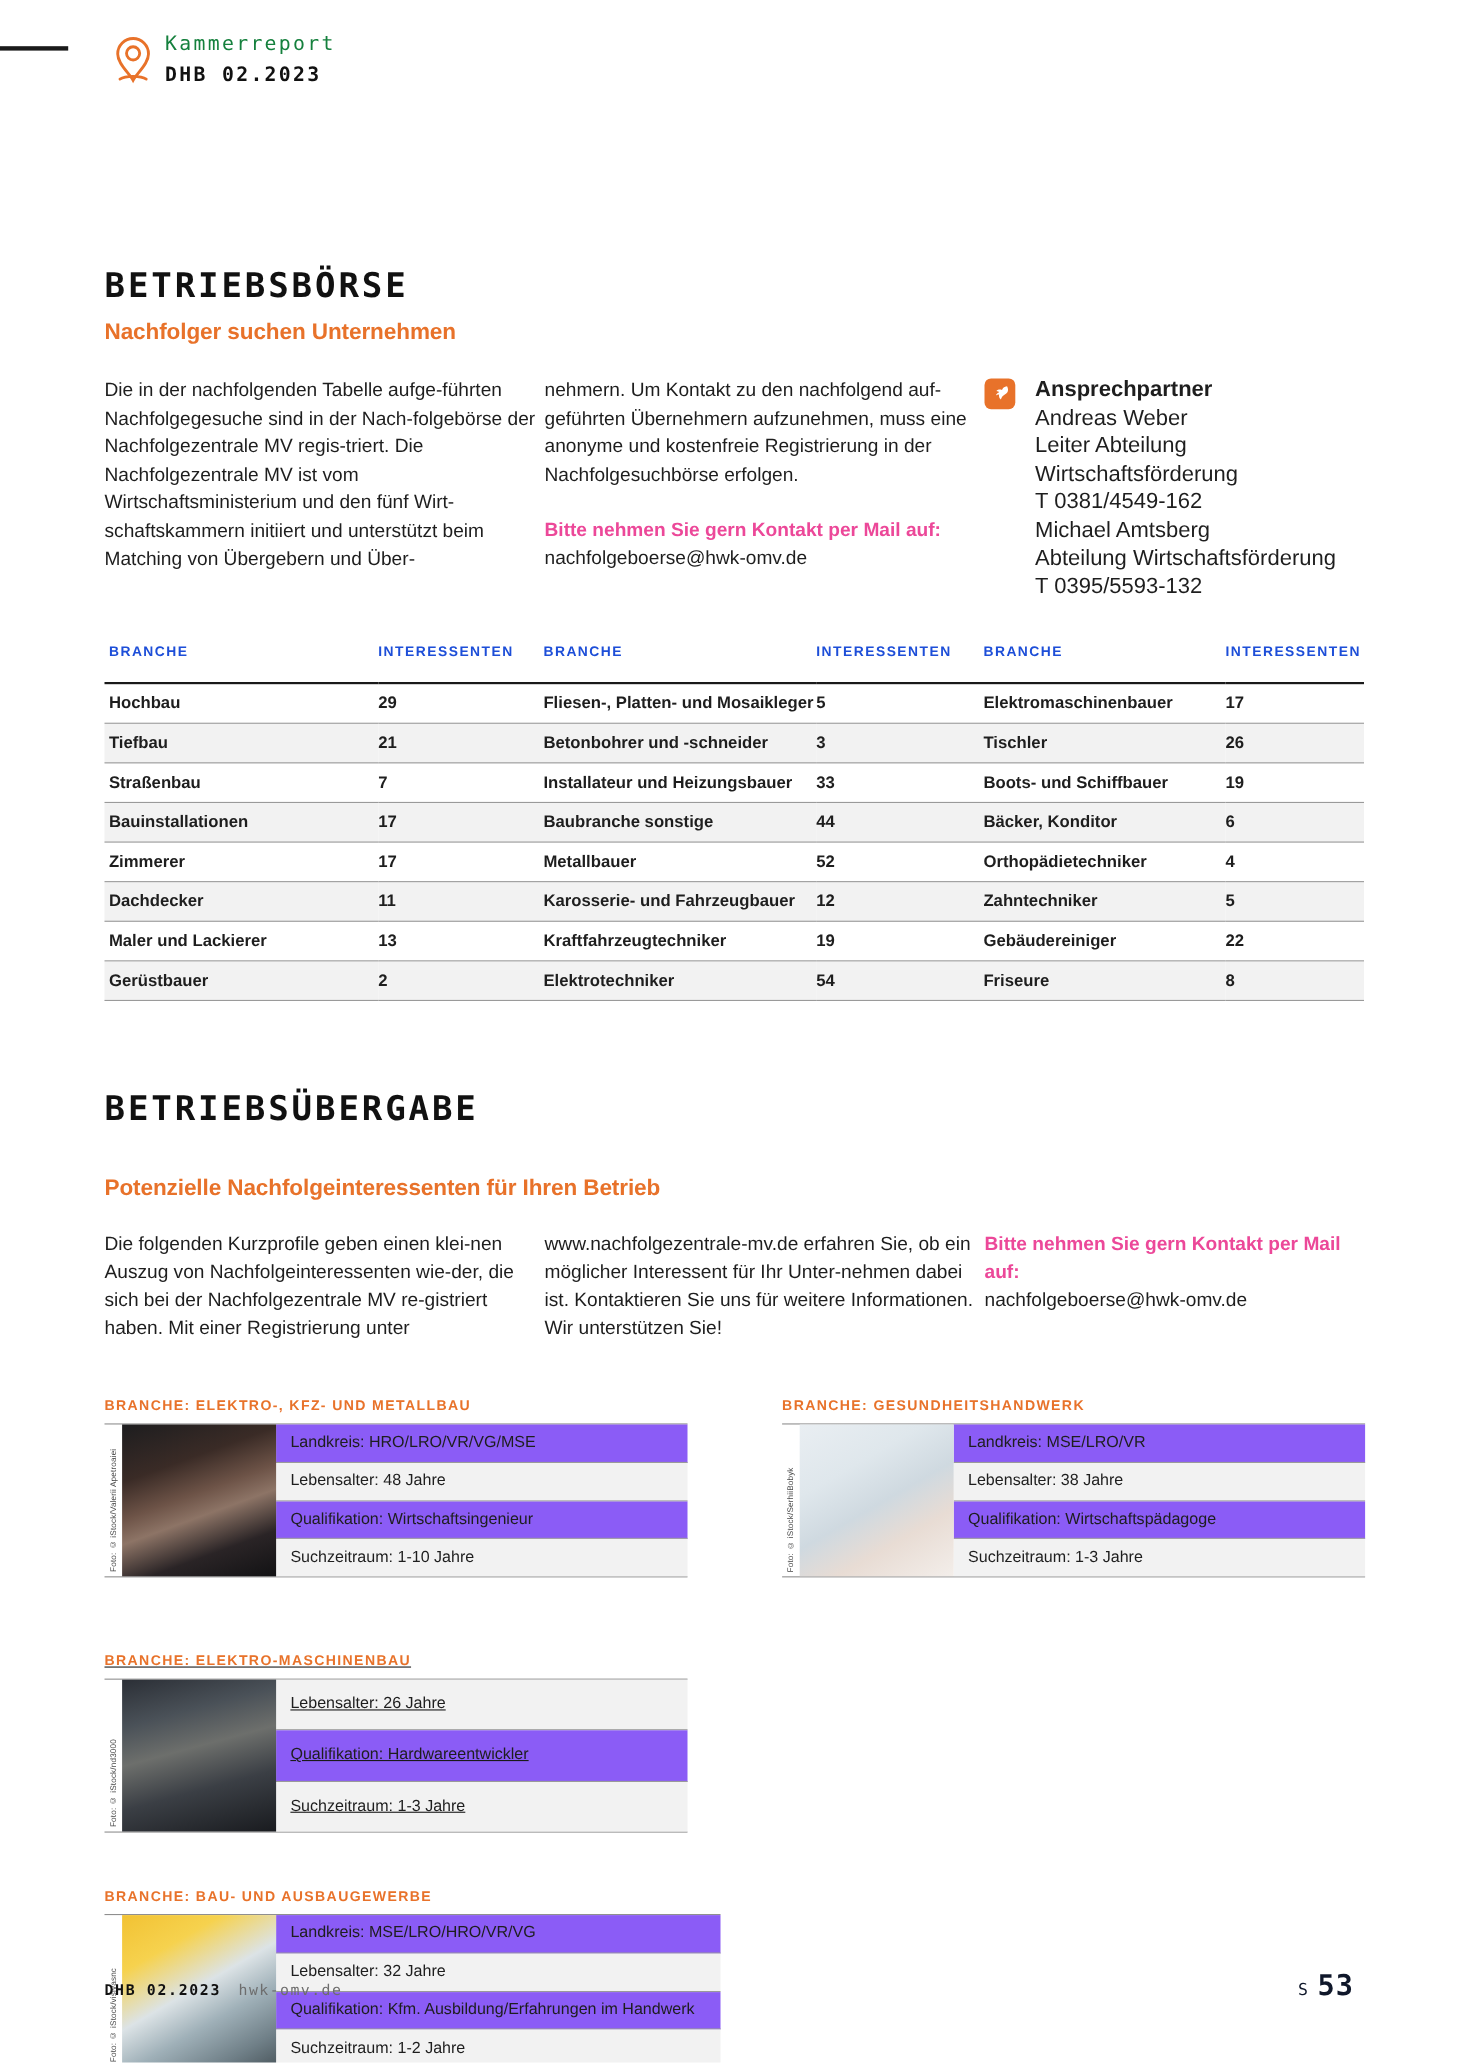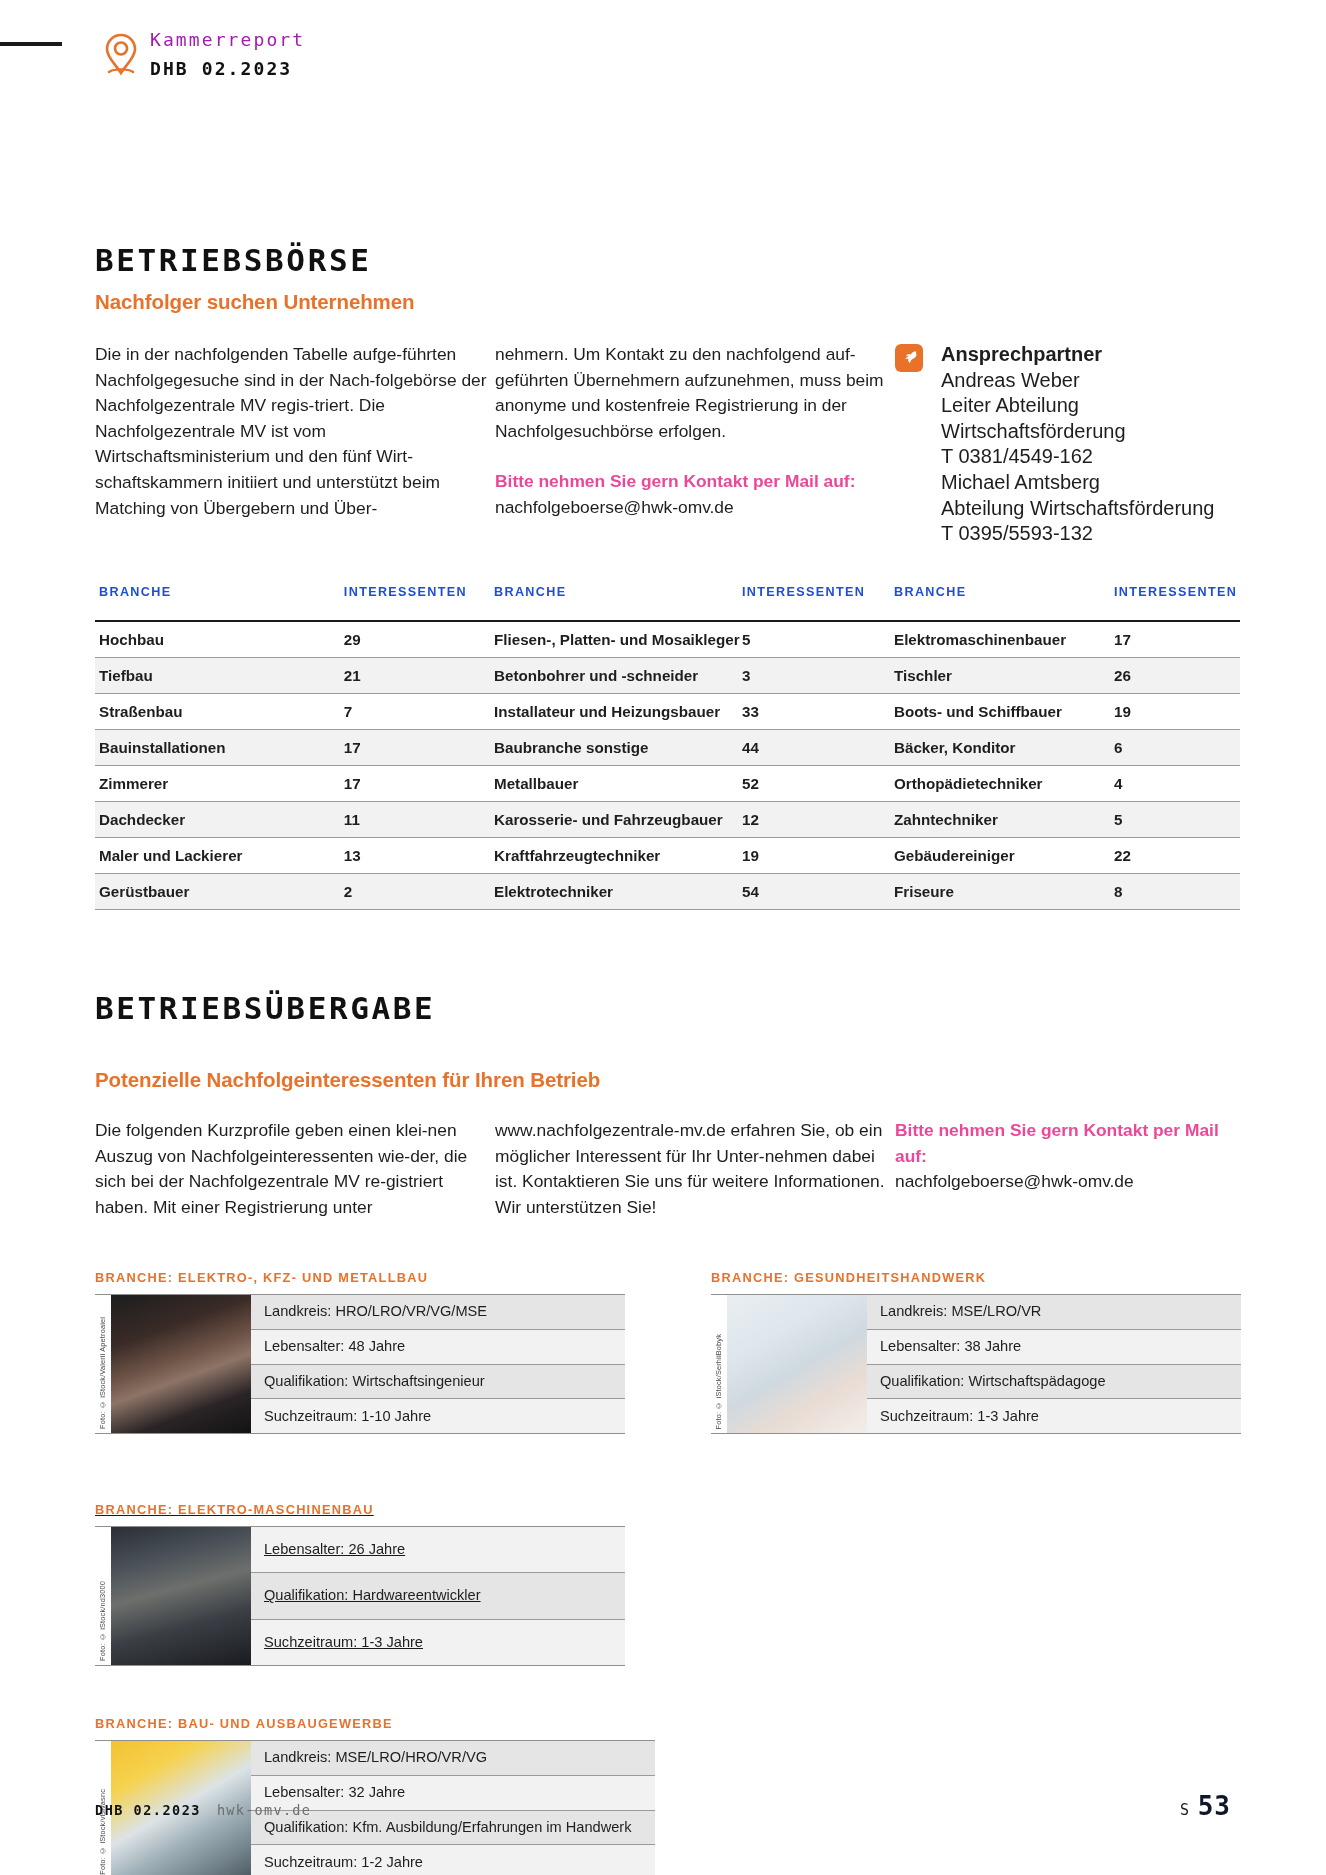--- a/index.html
+++ b/index.html
@@ -48,21 +48,21 @@
     height: 50px;
   }
   .header-text {
     position: absolute;
     left: 150px;
     top: 0px;
   }
   .kammerreport {
     font-size: 18px;
     letter-spacing: 2.1px;
-    color: #a21caf;
+    color: #15803d;
     font-family: "DejaVu Sans Mono", monospace;
     font-weight: 400;
     line-height: 24px;
   }
   .dhb-issue {
     font-size: 18px;
     letter-spacing: 2.1px;
     color: #111111;
     font-family: "DejaVu Sans Mono", monospace;
     font-weight: 700;
@@ -227,21 +227,21 @@
     flex-direction: column;
   }
   .card-row {
     flex: 1 1 0;
     display: flex;
     align-items: center;
     font-size: 14.6px;
     color: #1e1e1e;
     padding-left: 13px;
     border-bottom: 1.1px solid #9a9a9a;
-    background: #e5e5e5;
+    background: #8b5cf6;
     line-height: 17px;
   }
   .card-row.alt { background: #f2f2f2; }
   .card-row:last-child { border-bottom: none; }
   .card-block.wide { width: 560px; }
 
   
   .footer {
     position: absolute;
     left: 95px;
@@ -303,21 +303,21 @@
   <div class="content" style="top:0;">
 
     <h1 class="section-title" style="position:absolute; top:243px; left:0;">BETRIEBSBÖRSE</h1>
     <h2 class="section-sub" style="position:absolute; top:290px; left:0;">Nachfolger suchen Unternehmen</h2>
 
     <div class="intro-cols" style="position:absolute; top:342px; left:0; width:1145px;">
       <div class="intro-col col-a">
         <p><span>Die in der nachfolgenden Tabelle aufge-führten Nachfolgegesuche sind in der Nach-folgebörse der Nachfolgezentrale MV regis-triert. Die Nachfolgezentrale MV ist vom Wirtschaftsministerium und den fünf Wirt-schaftskammern initiiert und unterstützt beim Matching von Übergebern und Über-</span></p>
       </div>
       <div class="intro-col col-b">
-        <p><span>nehmern. Um Kontakt zu den nachfolgend auf-geführten Übernehmern aufzunehmen, muss beim anonyme und kostenfreie Registrierung in der Nachfolgesuchbörse erfolgen.</span></p>
+        <p><span>nehmern. Um Kontakt zu den nachfolgend auf-geführten Übernehmern aufzunehmen, muss eine anonyme und kostenfreie Registrierung in der Nachfolgesuchbörse erfolgen.</span></p>
         <p class="bold-lead" style="margin-top:25px;">Bitte nehmen Sie gern Kontakt per Mail auf:</p>
         <p>nachfolgeboerse@hwk-omv.de</p>
       </div>
       <div class="intro-col col-c">
         <div class="contact-wrap">
           <div class="contact-icon">
             <svg width="28" height="28" viewBox="0 0 28 28">
               <path d="M20.5 7.2 c-2.6 0.2 -4.1 1.7 -4.6 3.4 c-1.6 -0.7 -3.6 -0.6 -5.1 0.8 c1.3 0.1 2.1 0.5 2.6 1.1 c-1.5 0.4 -2.6 1.5 -3.1 3 c1.0 -0.7 2.0 -1.0 3.0 -0.9 c-0.4 1.6 0.1 3.4 1.6 4.6 c0.5 -2.2 1.8 -3.6 3.6 -4.6 c2.0 -1.1 2.9 -2.5 2.9 -4.3 c0 -0.9 -0.3 -2.0 -0.9 -3.1 z" fill="#ffffff"></path>
             </svg>
           </div>

